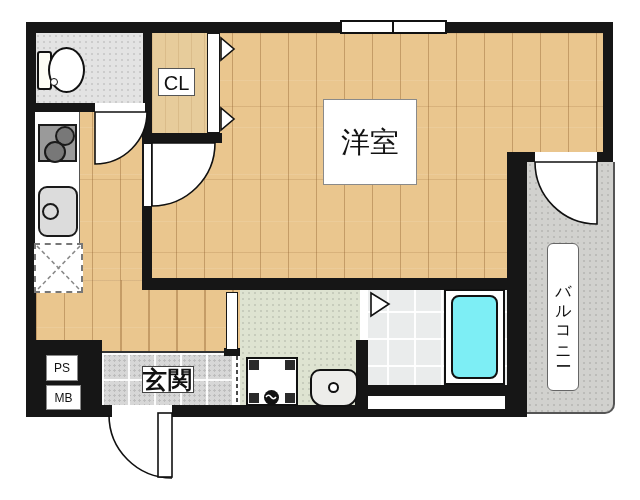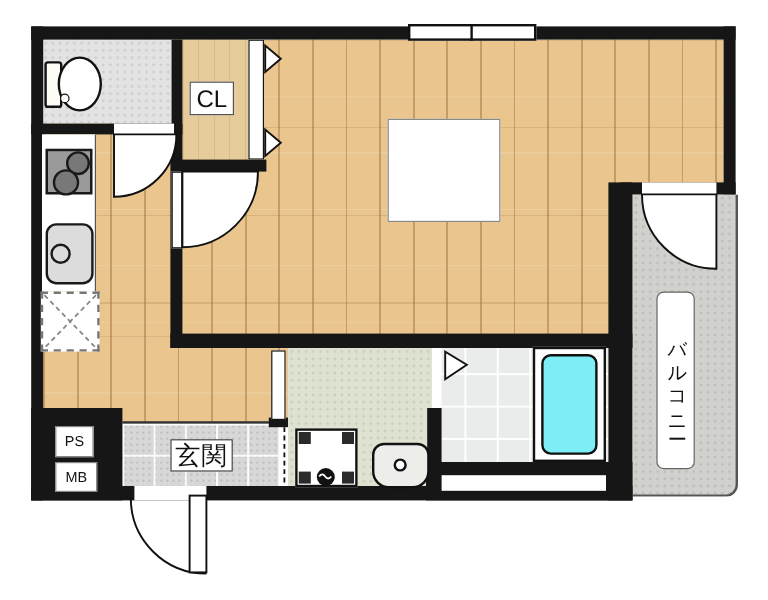--- a/index.html
+++ b/index.html
@@ -112,32 +112,33 @@
 
     <line x1="37" y1="246" x2="80" y2="290" stroke="#888" stroke-width="1.5" stroke-dasharray="4,3"></line>
     <line x1="80" y1="246" x2="37" y2="290" stroke="#888" stroke-width="1.5" stroke-dasharray="4,3"></line>
 
     <line x1="237" y1="356" x2="237" y2="404" stroke="#111" stroke-width="1.5" stroke-dasharray="4,3"></line>
 
     <path d="M266,397 q2.5,-3.5 5,0 q2.5,3.5 5,0" fill="none" stroke="#fff" stroke-width="1.5"></path>
   </svg>
 
   <div class="labelbox" style="left:323px;top:99px;width:94px;height:86px;flex-direction:column;line-height:1.25;">
+    <span style="font-size:29px;font-weight:500;">洋室</span>
   </div>
 
   <div class="labelbox" style="left:158px;top:68px;width:37px;height:28px;border-color:#555;align-items:flex-end;">
     <span style="font-size:20px;">CL</span>
   </div>
 
   <div class="labelbox" style="left:547px;top:243px;width:32px;height:148px;border-color:#666;border-radius:6px;">
     <span style="writing-mode:vertical-rl;font-size:16px;letter-spacing:3px;">バルコニー</span>
   </div>
 
   <div class="labelbox" style="left:142px;top:366px;width:52px;height:27px;border-color:#444;">
-    <span style="font-size:21px;letter-spacing:1px;">玄関</span>
+    <span style="font-size:24px;letter-spacing:1px;font-weight:bold;">玄関</span>
   </div>
 
   <div class="labelbox" style="left:46px;top:355px;width:32px;height:26px;border-color:#888;">
     <span style="font-size:12px;">PS</span>
   </div>
 
   <div class="labelbox" style="left:46px;top:385px;width:35px;height:25px;border-color:#888;">
     <span style="font-size:12px;">MB</span>
   </div>
 

